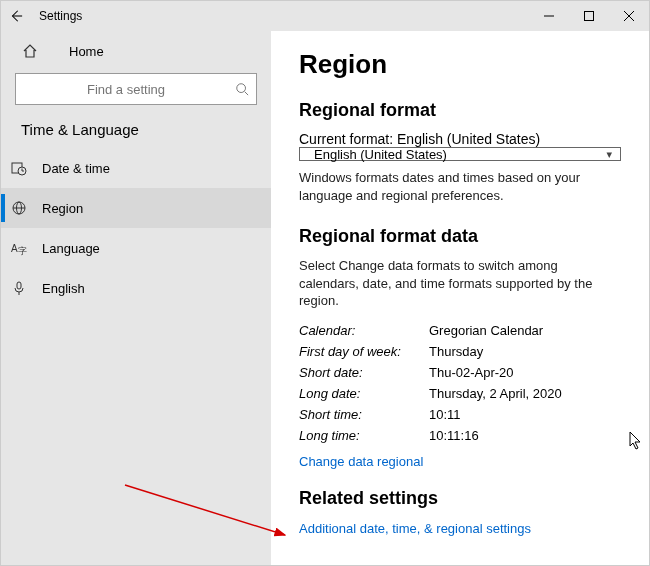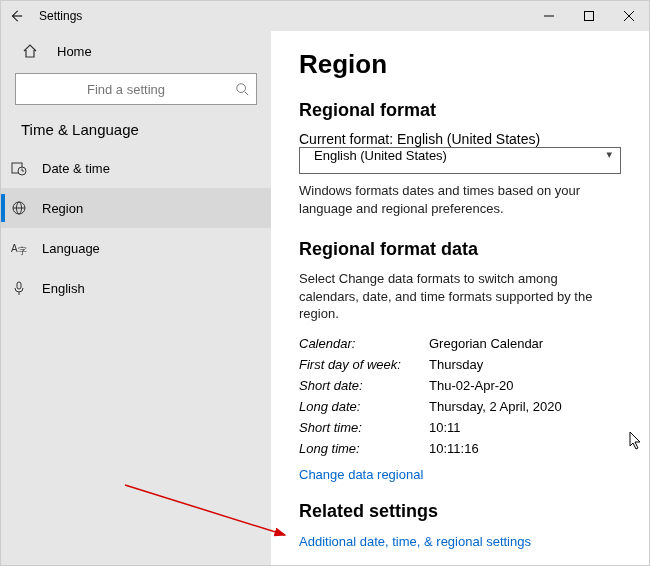--- a/index.html
+++ b/index.html
@@ -7,37 +7,37 @@
   .window { display: flex; flex-direction: column; width: 100%; height: 100%; border: 1px solid #ccc; }
   .titlebar { height: 30px; display: flex; align-items: center; background: #e6e6e6; position: relative; }
   .back-btn { width: 30px; height:30px; display:flex; align-items:center; justify-content:center; cursor:pointer; }
   .title { font-size: 12px; margin-left: 8px; color:#000; }
   .win-controls { position:absolute; right:0; top:0; display:flex; }
   .win-btn { width:40px; height:30px; display:flex; align-items:center; justify-content:center; cursor:pointer; }
   .body { flex:1; display:flex; min-height:0; }
   .sidebar { width: 270px; background:#e6e6e6; padding: 6px 0 0 0; display:flex; flex-direction:column; }
   .home-row { display:flex; align-items:center; padding: 6px 0 6px 20px; cursor:pointer; font-size:13px; }
   .home-row .icon { width:18px; display:flex; justify-content:center; }
-  .home-row .lbl { margin-left:18px; }
+  .home-row .lbl { margin-left:30px; }
   .search-wrap { padding: 8px 14px 12px 14px; }
   .search { position:relative; }
   .search input { width:100%; height:32px; border:1px solid #999; background:#fff; padding:0 30px 0 10px; font-size:13px; color:#666; outline:none;text-align:center; }
   .search .sicon { position:absolute; right:8px; top:0; height:32px; display:flex; align-items:center; color:#666; }
   .group-header { font-size:15px; font-weight:400; padding: 4px 12px 10px 20px; }
   .nav-item { display:flex; align-items:center; height:40px; padding-left:9px; cursor:pointer; font-size:13px; position:relative; }
   .nav-item .icon { width:18px; display:flex; justify-content:center; color:#333; }
   .nav-item .lbl { margin-left:14px; }
   .nav-item.active { background:#d8d8d8; }
   .nav-item.active::before { content:""; position:absolute; left:0; top:6px; bottom:6px; width:4px; background:#0078d4; }
   .main { flex:1; background:#fff; padding: 18px 28px 6px 28px; overflow:auto; position:relative; }
   h1 { font-size:26px; font-weight:600; margin-bottom:20px; }
   h2 { font-size:18px; font-weight:600; margin: 8px 0 10px 0; }
   .desc, p { font-size:13px; color:#222; line-height:1.35; }
   .label { font-size:14px; margin-bottom:0; }
-  .dropdown { border:1px solid #666; height:27px; display:flex; padding:0 8px 0 14px; font-size:13px; justify-content:space-between; cursor:pointer; margin-bottom:8px; width:100%; }
+  .dropdown { border:1px solid #666; height:14px; display:flex; align-items:center; padding:0 8px 0 14px; font-size:13px; justify-content:space-between; cursor:pointer; margin-bottom:8px; width:100%; }
   .dropdown .chev { font-size:11px; color:#444; }
   .kv-table { margin-top:10px; }
   .kv-row { display:flex; font-size:13px; padding:3px 0; }
   .kv-row .k { width:130px;font-style:italic; }
   .link { color:#0066cc; font-size:13px; cursor:pointer; display:inline-block; margin-top:8px; }
   .cursor-svg { position:absolute; right:6px; top:400px; pointer-events:none; }
   .arrow { position:absolute; left:120px; top:480px; pointer-events:none; }
   .main::-webkit-scrollbar{width:4px;}
   .main::-webkit-scrollbar-thumb{background:#aaa;}
 </style>

